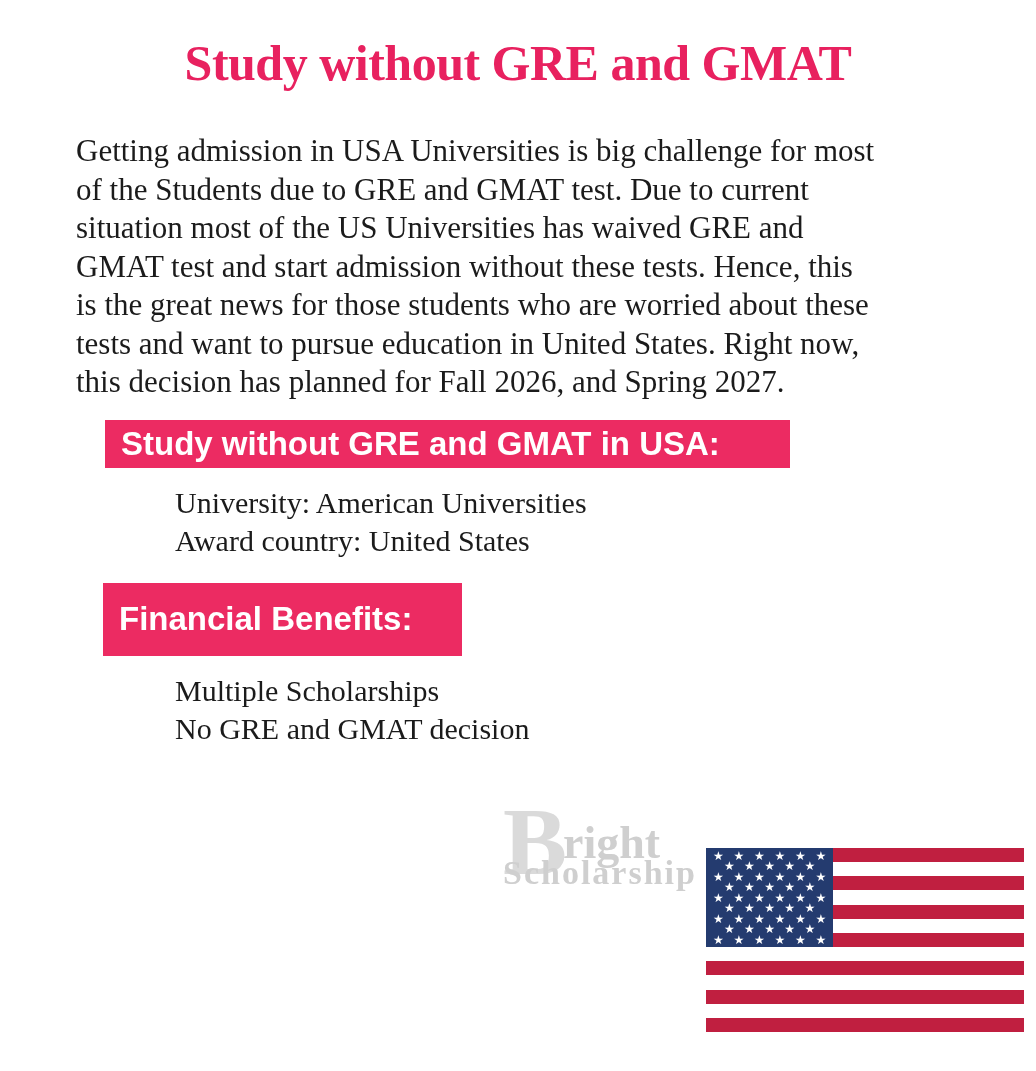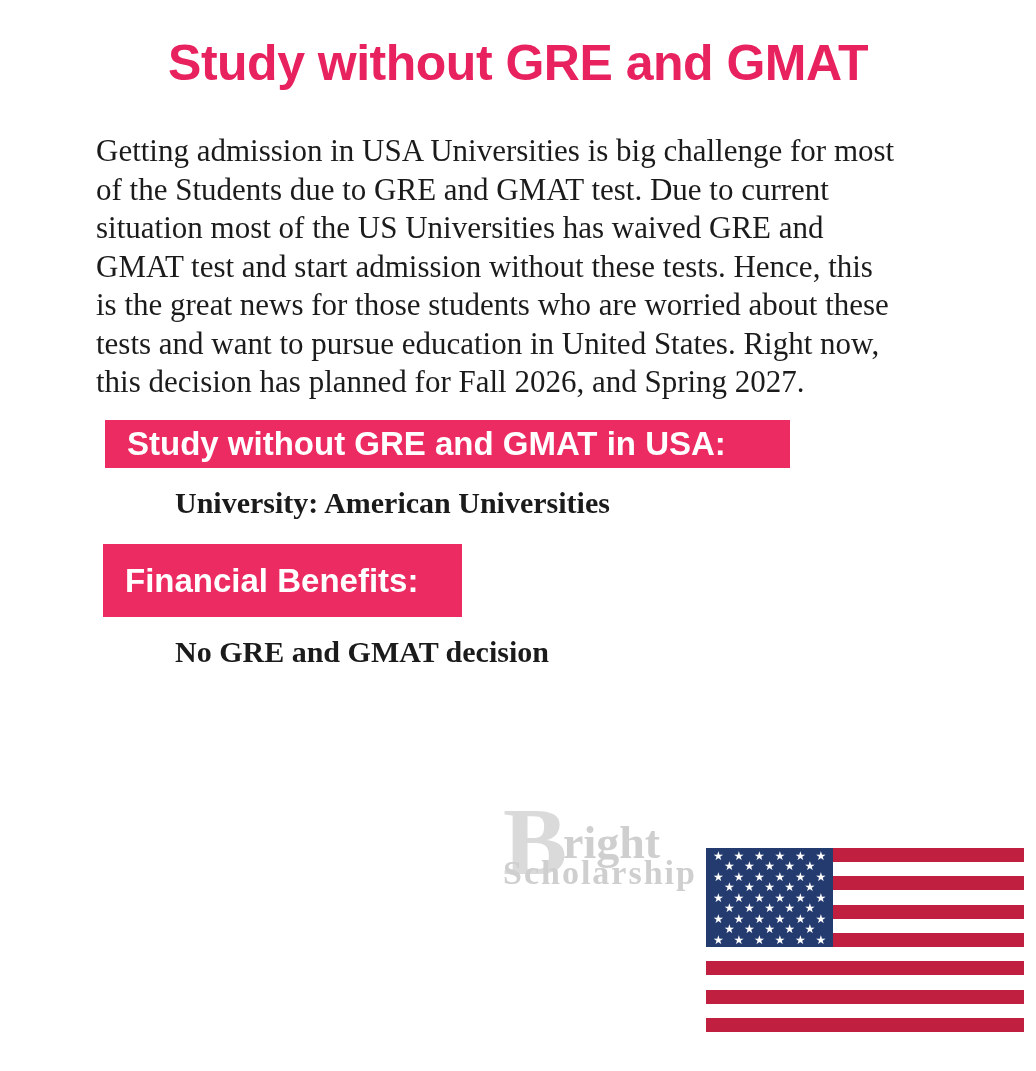--- a/index.html
+++ b/index.html
@@ -14,41 +14,42 @@
 
   
   .title{
     padding-top:30px;
     text-align:center;
     color:var(--accent-title);
     font-weight:bold;
     font-size:50px;
     line-height:66px;
     letter-spacing:-0.5px;
+    font-family:Liberation Serif, serif;
   }
 
   
   .intro{
-    margin:36px 0 0 96px;
+    margin:36px 0 0 76px;
     width:800px;
     font-family:"Liberation Serif", serif;
     font-size:31px;
     line-height:38.5px;
     color:#1b1b1b;
   }
 
   
   .banner{
     background:var(--accent-banner);
     color:#ffffff;
     font-weight:bold;
     font-size:33px;
     display:flex;
     align-items:center;
-    padding-left:22px;
+    padding-left:16px;
     box-sizing:border-box;
   }
   .banner-1{
     margin:18px 0 0 105px;
     width:685px;
     height:48px;
   }
   .banner-2{
     margin:22px 0 0 103px;
     width:359px;
@@ -59,21 +60,20 @@
   .detail-list{
     margin:16px 0 0 175px;
     font-family:"Liberation Serif", serif;
     font-size:30px;
     line-height:38.5px;
     color:#1b1b1b;
     list-style:none;
     padding:0;
     position:relative;
     z-index:2;
-    font-weight:bold;
   }
 
   
   .watermark{
     position:absolute;
     left:503px;
     top:808px;
     width:200px;
     height:100px;
     z-index:1;
@@ -144,33 +144,35 @@
   </div>
 
   <p class="intro">Getting admission in USA Universities is big challenge for most of the Students due to GRE and GMAT test. Due to current situation most of the US Universities has waived GRE and GMAT test and start admission without these tests. Hence, this is the great news for those students who are worried about these tests and want to pursue education in United States. Right now, this decision has planned for Fall 2026, and Spring 2027.</p>
 
   <div class="banner banner-1">
     <span>Study without GRE and GMAT in USA:</span>
   </div>
 
   <ul class="detail-list">
     <li>University: American Universities</li>
+    <li>Award country: United States</li>
   </ul>
 
   <div class="watermark">
     <span class="wm-initial">B</span>
     <span class="wm-rest">right</span>
     <span class="wm-line2">Scholarship</span>
   </div>
 
   <div class="banner banner-2">
     <span>Financial Benefits:</span>
   </div>
 
   <ul class="detail-list">
+    <li>Multiple Scholarships</li>
     <li>No GRE and GMAT decision</li>
   </ul>
 
   <div class="flag">
     <div class="flag-canton">
         <div class="star-row">
           <span>★</span>
           <span>★</span>
           <span>★</span>
           <span>★</span>

